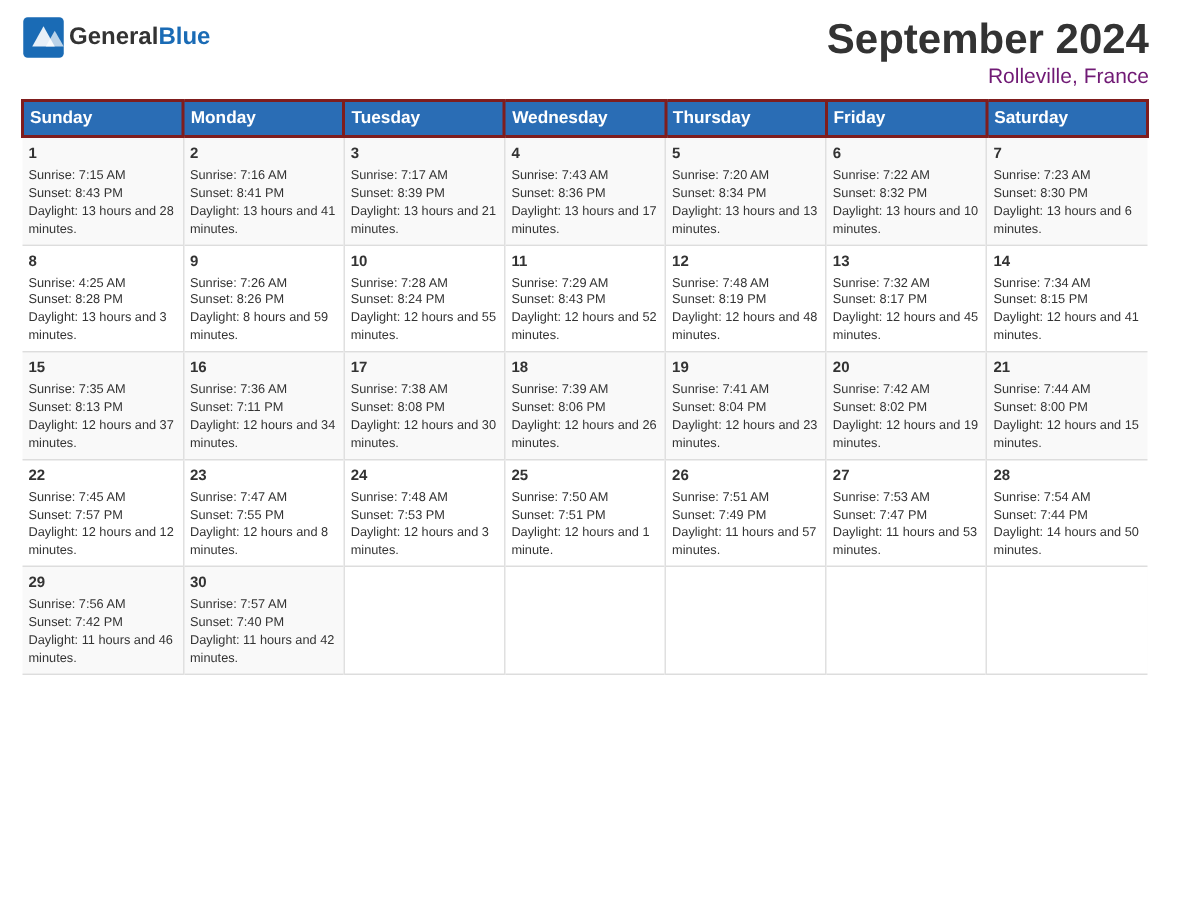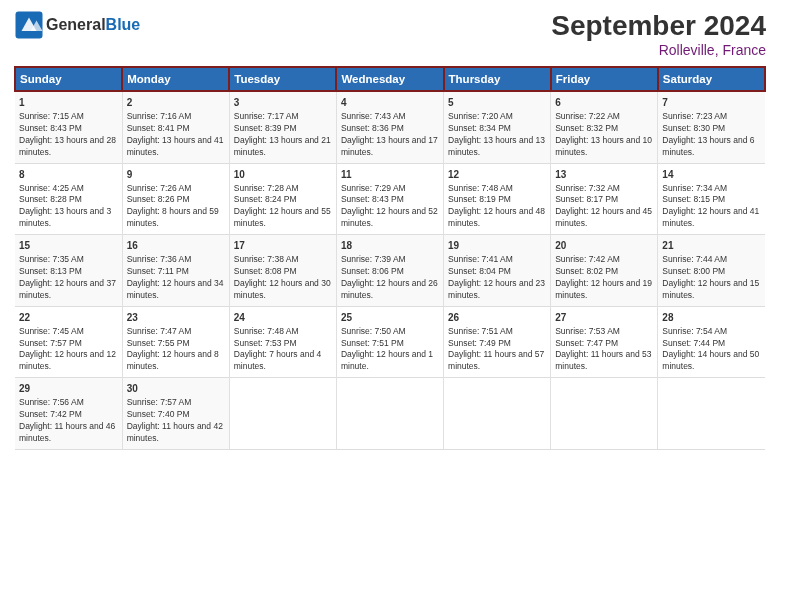--- a/index.html
+++ b/index.html
@@ -145,21 +145,21 @@
           <td><span class="day-num">16</span><span>Sunrise: 7:36 AM</span><br><span>Sunset: 7:11 PM</span><br><span>Daylight: 12 hours and 34 minutes.</span></td>
           <td><span class="day-num">17</span><span>Sunrise: 7:38 AM</span><br><span>Sunset: 8:08 PM</span><br><span>Daylight: 12 hours and 30 minutes.</span></td>
           <td><span class="day-num">18</span><span>Sunrise: 7:39 AM</span><br><span>Sunset: 8:06 PM</span><br><span>Daylight: 12 hours and 26 minutes.</span></td>
           <td><span class="day-num">19</span><span>Sunrise: 7:41 AM</span><br><span>Sunset: 8:04 PM</span><br><span>Daylight: 12 hours and 23 minutes.</span></td>
           <td><span class="day-num">20</span><span>Sunrise: 7:42 AM</span><br><span>Sunset: 8:02 PM</span><br><span>Daylight: 12 hours and 19 minutes.</span></td>
           <td><span class="day-num">21</span><span>Sunrise: 7:44 AM</span><br><span>Sunset: 8:00 PM</span><br><span>Daylight: 12 hours and 15 minutes.</span></td>
         </tr>
         <tr>
           <td><span class="day-num">22</span><span>Sunrise: 7:45 AM</span><br><span>Sunset: 7:57 PM</span><br><span>Daylight: 12 hours and 12 minutes.</span></td>
           <td><span class="day-num">23</span><span>Sunrise: 7:47 AM</span><br><span>Sunset: 7:55 PM</span><br><span>Daylight: 12 hours and 8 minutes.</span></td>
-          <td><span class="day-num">24</span><span>Sunrise: 7:48 AM</span><br><span>Sunset: 7:53 PM</span><br><span>Daylight: 7 hours and 4 minutes.</span></td>
+          <td><span class="day-num">24</span><span>Sunrise: 7:48 AM</span><br><span>Sunset: 7:53 PM</span><br><span>Daylight: 12 hours and 3 minutes.</span></td>
           <td><span class="day-num">25</span><span>Sunrise: 7:50 AM</span><br><span>Sunset: 7:51 PM</span><br><span>Daylight: 12 hours and 1 minute.</span></td>
           <td><span class="day-num">26</span><span>Sunrise: 7:51 AM</span><br><span>Sunset: 7:49 PM</span><br><span>Daylight: 11 hours and 57 minutes.</span></td>
           <td><span class="day-num">27</span><span>Sunrise: 7:53 AM</span><br><span>Sunset: 7:47 PM</span><br><span>Daylight: 11 hours and 53 minutes.</span></td>
           <td><span class="day-num">28</span><span>Sunrise: 7:54 AM</span><br><span>Sunset: 7:44 PM</span><br><span>Daylight: 14 hours and 50 minutes.</span></td>
         </tr>
         <tr>
           <td><span class="day-num">29</span><span>Sunrise: 7:56 AM</span><br><span>Sunset: 7:42 PM</span><br><span>Daylight: 11 hours and 46 minutes.</span></td>
           <td><span class="day-num">30</span><span>Sunrise: 7:57 AM</span><br><span>Sunset: 7:40 PM</span><br><span>Daylight: 11 hours and 42 minutes.</span></td>
           <td class="empty-td"></td>
           <td class="empty-td"></td>

